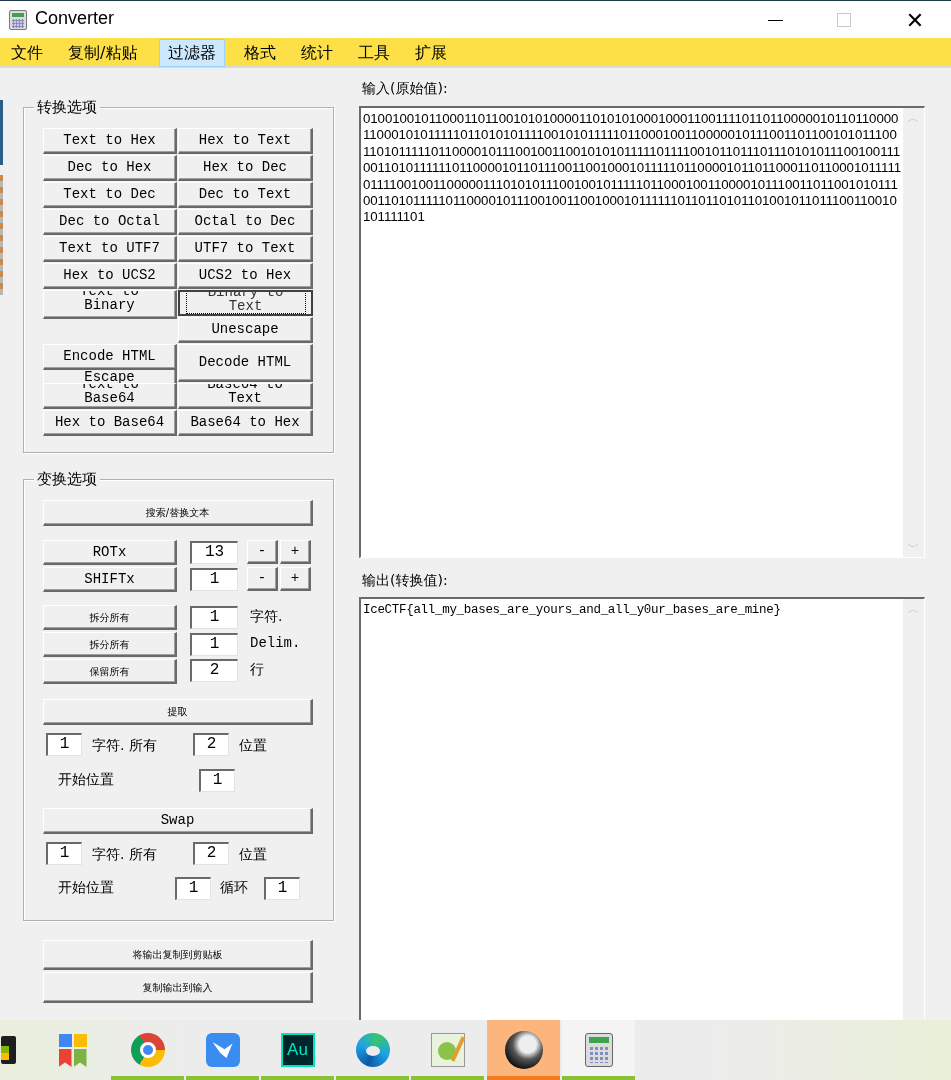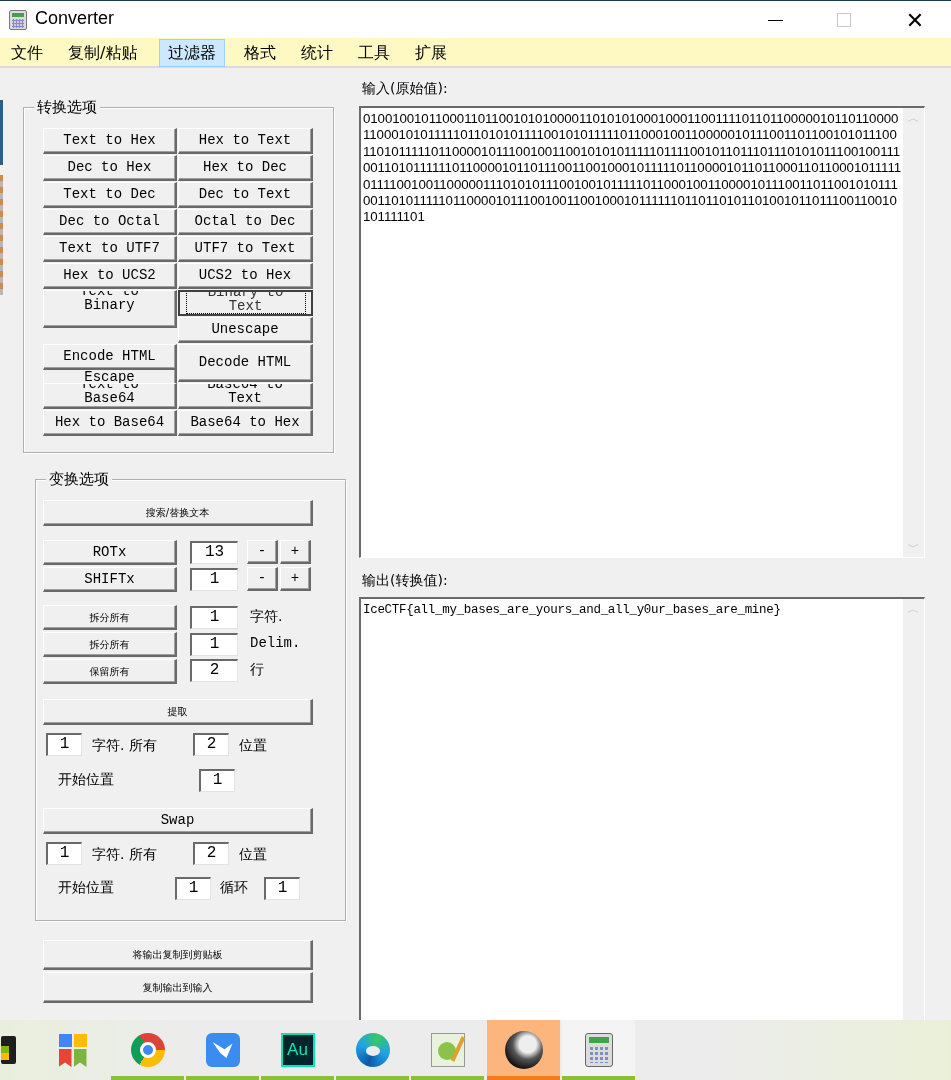--- a/index.html
+++ b/index.html
@@ -14,21 +14,21 @@
     background-image: radial-gradient(circle, #8a8ac8 1px, transparent 1.5px); background-size: 3px 3px; }
   .titlebar .title { position: absolute; left: 35px; top: 7px; font-size: 18px; color: #000; font-family: "Liberation Sans", sans-serif; }
   .win-btn { position: absolute; top: 0; width: 46px; height: 38px; display: flex; align-items: center; justify-content: center; color: #000; }
   .win-min { left: 752px; }
   .win-min span { display: block; width: 15px; height: 1px; background: #000; }
   .win-max { left: 821px; }
   .win-max span { display: block; width: 14px; height: 14px; border: 1px solid #c8c8c8; }
   .win-close { left: 892px; font-size: 22px; font-weight: 200; }
 
   
-  .menubar { position: absolute; left: 0; top: 38px; width: 951px; height: 30px; background: #fef9c3; border-bottom: 2px solid #dadada; }
+  .menubar { position: absolute; left: 0; top: 38px; width: 951px; height: 30px; background: #fde047; border-bottom: 2px solid #dadada; }
   .menu-item { position: absolute; top: 1px; height: 28px; padding: 0 8px; font-size: 16px; line-height: 28px; color: #000; }
   .menu-item.active { background: #cce8ff; border: 1px solid #99d1ff; line-height: 26px; }
 
   
   .groupbox { position: absolute; border: 1px solid #b0b0b0; box-shadow: inset 1px 1px 0 #fff, 1px 1px 0 #fff; }
   .groupbox .legend { position: absolute; left: 10px; top: -10px; padding: 0 3px; background: #f0f0f0; font-size: 15px; color: #000; }
 
   
   .btn { position: absolute; background: #f0f0f0; border-top: 1px solid #fff; border-left: 1px solid #fff;
     border-right: 2px solid #696969; border-bottom: 2px solid #696969; box-shadow: inset -1px -1px 0 #a0a0a0;
@@ -136,21 +136,21 @@
   </div>
 <div class="btn" style="left:178px;top:236px;width:135px;height:26px;">
     <span>UTF7 to Text</span>
   </div>
 <div class="btn" style="left:43px;top:263px;width:134px;height:26px;">
     <span>Hex to UCS2</span>
   </div>
 <div class="btn" style="left:178px;top:263px;width:135px;height:26px;">
     <span>UCS2 to Hex</span>
   </div>
-<div class="btn clipped" style="left:43px;top:290px;width:134px;height:38px;">
+<div class="btn clipped" style="left:43px;top:290px;width:134px;height:29px;">
     <span style="white-space:normal;width:70px;">Text to Binary</span>
   </div>
 <div class="btn clipped focused" style="left:178px;top:290px;width:135px;height:26px;">
     <span style="white-space:normal;width:118px;color:#333;">Binary to Text</span>
   </div>
 <div class="btn" style="left:43px;top:317px;width:134px;height:26px;margin-top:48px;">
     <span>Escape</span>
   </div>
 <div class="btn" style="left:178px;top:317px;width:135px;height:26px;">
     <span>Unescape</span>
@@ -167,21 +167,21 @@
 <div class="btn clipped" style="left:178px;top:383px;width:135px;height:26px;">
     <span style="white-space:normal;width:80px;">Base64 to Text</span>
   </div>
 <div class="btn" style="left:43px;top:410px;width:134px;height:26px;">
     <span>Hex to Base64</span>
   </div>
 <div class="btn" style="left:178px;top:410px;width:135px;height:26px;">
     <span>Base64 to Hex</span>
   </div>
 
-<div class="groupbox" style="left:35px;top:479px;width:311px;height:442px;">
+<div class="groupbox" style="left:23px;top:479px;width:311px;height:442px;">
   <div class="legend">变换选项</div>
 </div>
 
 <div class="btn cjk" style="left:43px;top:500px;width:270px;height:26px;">
     <span>搜索/替换文本</span>
   </div>
 
 <div class="btn" style="left:43px;top:540px;width:134px;height:25px;">
     <span>ROTx</span>
   </div>

